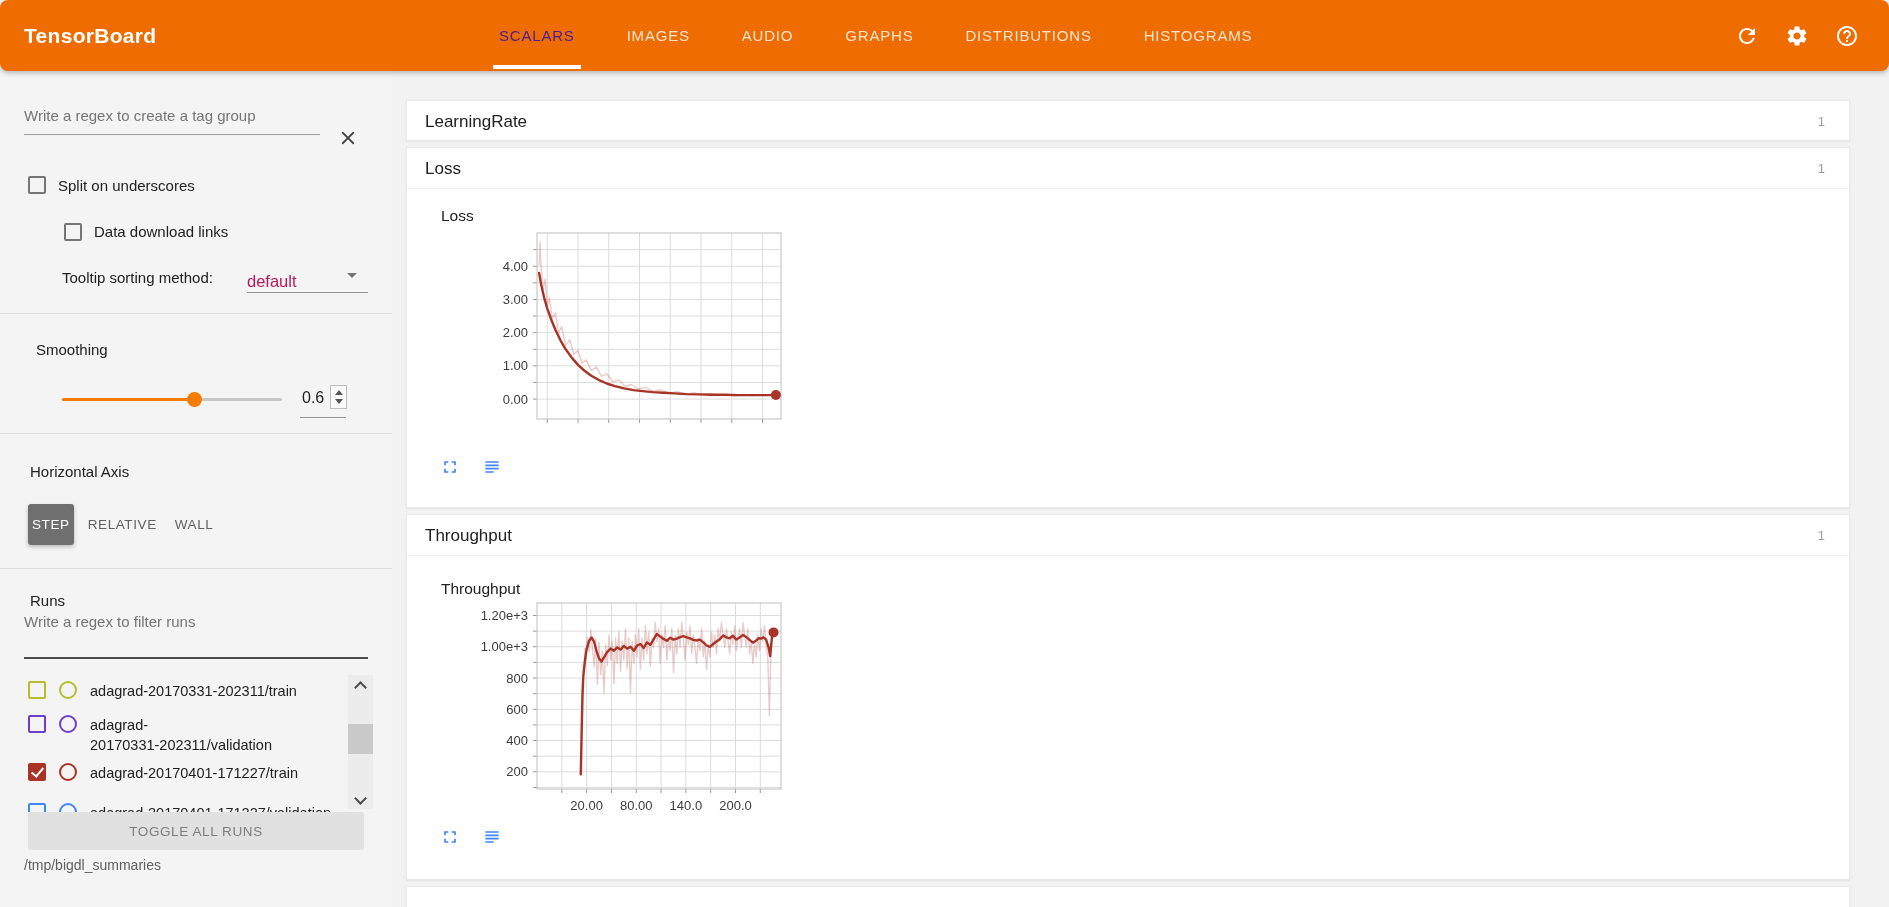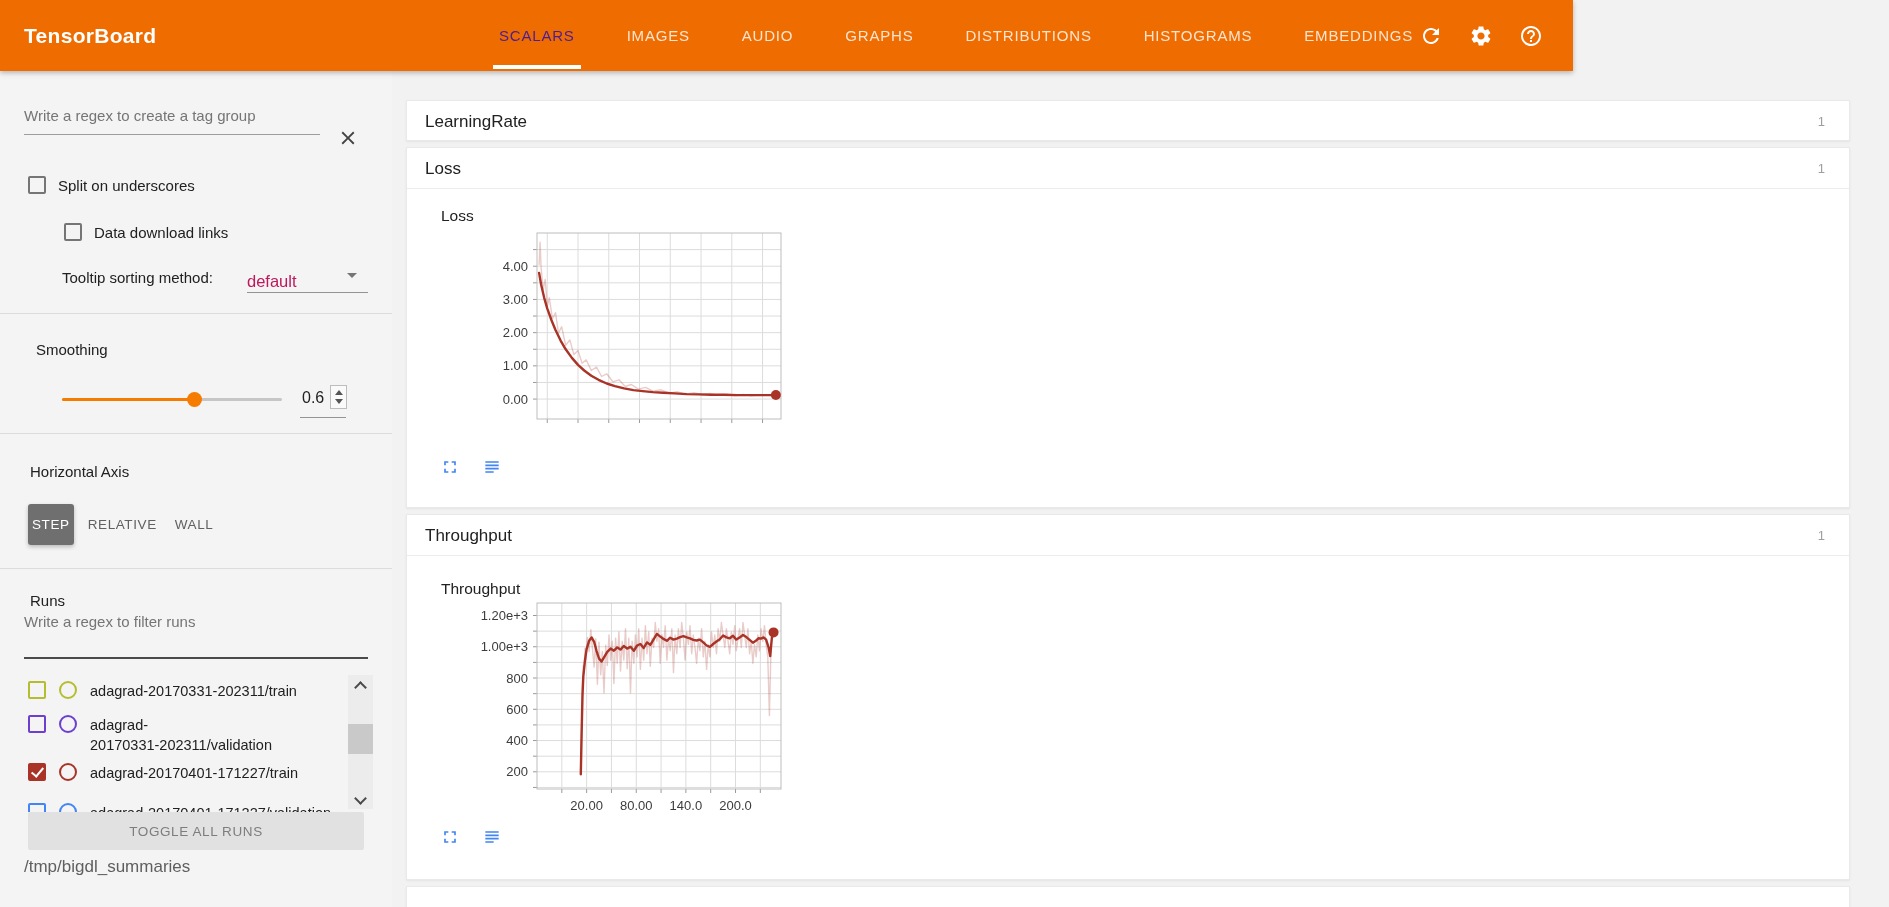--- a/index.html
+++ b/index.html
@@ -1,20 +1,20 @@
 <!DOCTYPE html>
 <html><head>
 <meta charset="utf-8">
 <style>
   * { box-sizing: border-box; margin: 0; padding: 0; }
   html,body { width:1889px; height:907px; overflow:hidden; font-family:"Liberation Sans",sans-serif; background:#f2f2f2; color:#212121; }
   .page { position:relative; width:1889px; height:907px; }
 
   
-  header { position:absolute; left:0; top:0; width:1573px; height:71px; background:#ef6c00; box-shadow:0 2px 5px rgba(0,0,0,.26); z-index:10; }
+  header { position:absolute; left:0; top:0; width:1889px; height:71px; background:#ef6c00; box-shadow:0 2px 5px rgba(0,0,0,.26); z-index:10;border-radius:8px; }
   .logo { position:absolute; left:24px; top:0; height:71px; line-height:71px; color:#fff; font-size:21px; font-weight:bold; letter-spacing:.3px; }
   .tabs { position:absolute; left:499px; top:0; height:71px; display:flex; }
   .tab { position:relative; height:71px; line-height:71px; margin-right:52px; color:rgba(255,255,255,.82); font-size:15px; font-weight:500; letter-spacing:.8px; cursor:pointer; white-space:nowrap; }
   .tab.active { color:#4c1d95; }
   .tab.active::after { content:''; position:absolute; left:-6px; right:-6px; bottom:2px; height:4px; background:#fff; }
   .hicons { position:absolute; right:30px; top:0; height:71px; display:flex; align-items:center; gap:26px; }
   .hicon { width:24px; height:24px; cursor:pointer; }
   .hicon svg { width:24px; height:24px; fill:#fff; }
 
   
@@ -38,21 +38,21 @@
   .runs-list { position:absolute; left:0; top:592px; width:348px; height:149px; overflow:hidden; }
   .run-row { position:absolute; left:28px; right:0; display:flex; align-items:flex-start; gap:13px; }
   .run-name { font-size:14.5px; color:#212121; line-height:20px; white-space:pre-line; padding-top:0px; }
   .sb-scrollbar { position:absolute; left:348px; top:604px; width:25px; height:134px; background:#ececec; display:flex; flex-direction:column; align-items:center; }
   .chev { width:9px; height:9px; border:solid #4a4a4a; border-width:2.5px 2.5px 0 0; flex:none; }
   .chev.up { transform:rotate(-45deg); margin-top:8px; }
   .chev.down { transform:rotate(135deg); margin-bottom:6px; }
   .sb-thumb { width:25px; height:30px; background:#c9c9c9; margin-top:32px; }
   .sb-track-spacer { flex:1; }
   .toggle-btn { position:absolute; left:28px; top:741px; width:336px; height:38px; border:none; border-radius:2px; background:#e1e1e1; color:#7d7d7d; font-size:13.5px; letter-spacing:.6px; font-family:"Liberation Sans",sans-serif; cursor:pointer; }
-  .logdir { position:absolute; left:24px; top:786px; font-size:17px; color:#5f5f5f; }
+  .logdir { position:absolute; left:24px; top:786px; font-size:14px; color:#5f5f5f; }
 
   
   .main { position:absolute; left:406px; top:71px; width:1444px; height:748px; }
   .card { position:absolute; left:0; width:1444px; background:#fff; border:1px solid #e9e9e9; box-shadow:0 1px 2px rgba(0,0,0,.06); }
   .card-header { position:relative; height:41px; cursor:pointer; }
   .card-header .sec-title { position:absolute; left:18px; top:0; line-height:41px; font-size:17px; color:#212121; }
   .card-header .sec-count { position:absolute; right:24px; top:0; line-height:41px; font-size:13px; color:#9e9e9e; }
   .card-header.bordered { border-bottom:1px solid #ececec; }
   .chart-title { position:absolute; left:34px; font-size:15.5px; color:#212121; }
   .chart-svg { position:absolute; left:30px; }
@@ -67,21 +67,20 @@
 
   <header>
     <div class="logo">TensorBoard</div>
     <nav class="tabs" id="tabs">
         <span class="tab active">SCALARS</span>
         <span class="tab">IMAGES</span>
         <span class="tab">AUDIO</span>
         <span class="tab">GRAPHS</span>
         <span class="tab">DISTRIBUTIONS</span>
         <span class="tab">HISTOGRAMS</span>
-        <span class="tab">EMBEDDINGS</span>
       </nav>
     <div class="hicons">
       <span class="hicon">
         <svg viewBox="0 0 24 24">
             <path d="M17.65 6.35C16.2 4.9 14.21 4 12 4c-4.42 0-7.99 3.58-7.99 8s3.57 8 7.99 8c3.73 0 6.84-2.55 7.73-6h-2.08c-.82 2.33-3.04 4-5.65 4-3.31 0-6-2.69-6-6s2.69-6 6-6c1.66 0 3.14.69 4.22 1.78L13 11h7V4l-2.35 2.35z"></path>
           </svg>
       </span>
       <span class="hicon">
         <svg viewBox="0 0 24 24">
             <path d="M19.14 12.94c.04-.3.06-.61.06-.94s-.02-.64-.07-.94l2.03-1.58c.18-.14.23-.41.12-.61l-1.92-3.32c-.12-.22-.37-.29-.59-.22l-2.39.96c-.5-.38-1.03-.7-1.62-.94l-.36-2.54c-.04-.24-.24-.41-.48-.41h-3.84c-.24 0-.43.17-.47.41l-.36 2.54c-.59.24-1.13.57-1.62.94l-2.39-.96c-.22-.08-.47 0-.59.22L2.74 8.87c-.12.21-.08.47.12.61l2.03 1.58c-.05.3-.09.63-.09.94s.02.64.07.94l-2.03 1.58c-.18.14-.23.41-.12.61l1.92 3.32c.12.22.37.29.59.22l2.39-.96c.5.38 1.03.7 1.62.94l.36 2.54c.05.24.24.41.48.41h3.84c.24 0 .44-.17.47-.41l.36-2.54c.59-.24 1.13-.56 1.62-.94l2.39.96c.22.08.47 0 .59-.22l1.92-3.32c.12-.22.07-.47-.12-.61l-2.01-1.58zM12 15.6c-1.98 0-3.6-1.62-3.6-3.6s1.62-3.6 3.6-3.6 3.6 1.62 3.6 3.6-1.62 3.6-3.6 3.6z"></path>
@@ -101,21 +100,21 @@
     <span class="sb-abs" style="left:337px; top:56px; width:22px; height:22px; cursor:pointer;">
       <svg viewBox="0 0 24 24" style="width:22px;height:22px;fill:#424242;">
           <path d="M19 6.41L17.59 5 12 10.59 6.41 5 5 6.41 10.59 12 5 17.59 6.41 19 12 13.41 17.59 19 19 17.59 13.41 12z"></path>
         </svg>
     </span>
 
     <div class="sb-abs" style="left:28px; top:105px; display:flex; align-items:center; gap:12px;">
       <span class="cbx"></span>
       <span class="sb-label">Split on underscores</span>
     </div>
-    <div class="sb-abs" style="left:28px; top:152px; display:flex; align-items:center; gap:12px;padding-left:36px;">
+    <div class="sb-abs" style="left:28px; top:152px; display:flex; gap:12px;padding-left:36px;">
       <span class="cbx"></span>
       <span class="sb-label">Data download links</span>
     </div>
 
     <span class="sb-abs sb-label" style="left:62px; top:198px;">Tooltip sorting method:</span>
     <span class="sb-abs" style="left:247px; top:201px; font-size:16.5px; color:#be185d; cursor:pointer;">default</span>
     <div class="sb-abs" style="left:247px; top:221px; width:121px; height:1px; background:#949494;"></div>
     <span class="sb-abs" style="left:340px; top:192px; width:24px; height:24px; cursor:pointer;">
       <svg viewBox="0 0 24 24" style="width:24px;height:24px;fill:#757575;">
           <path d="M7 10l5 5 5-5z"></path>

